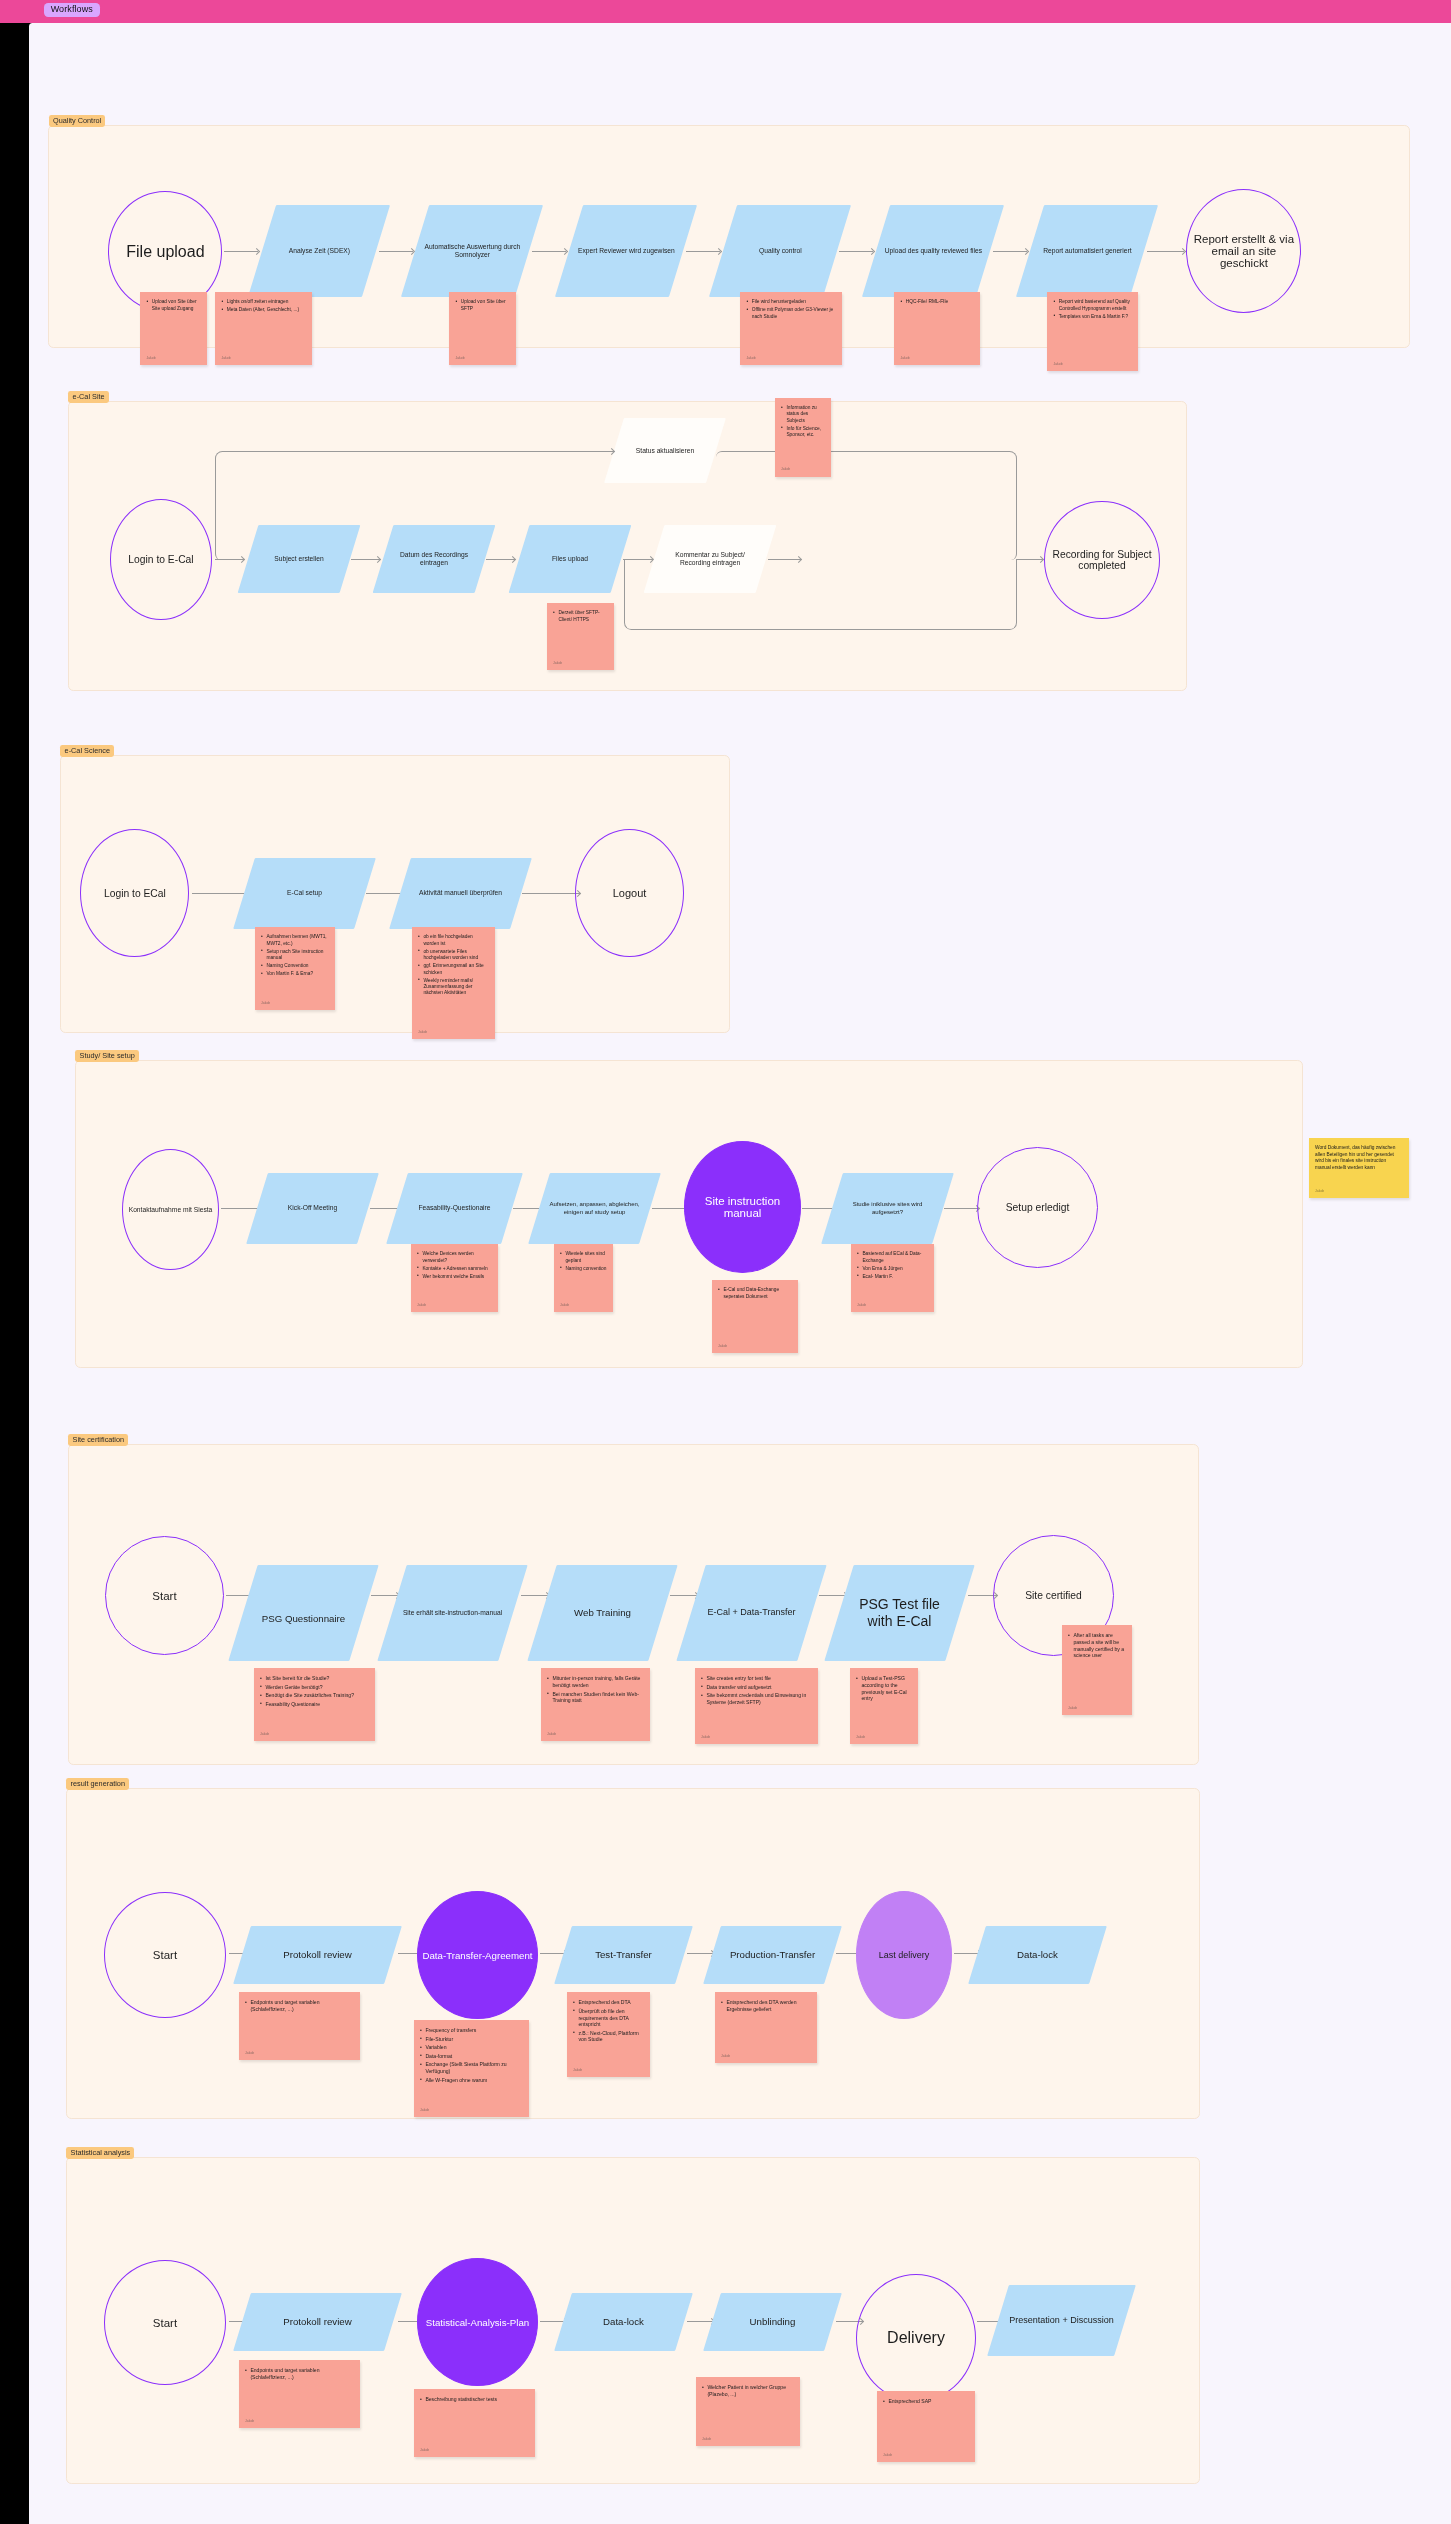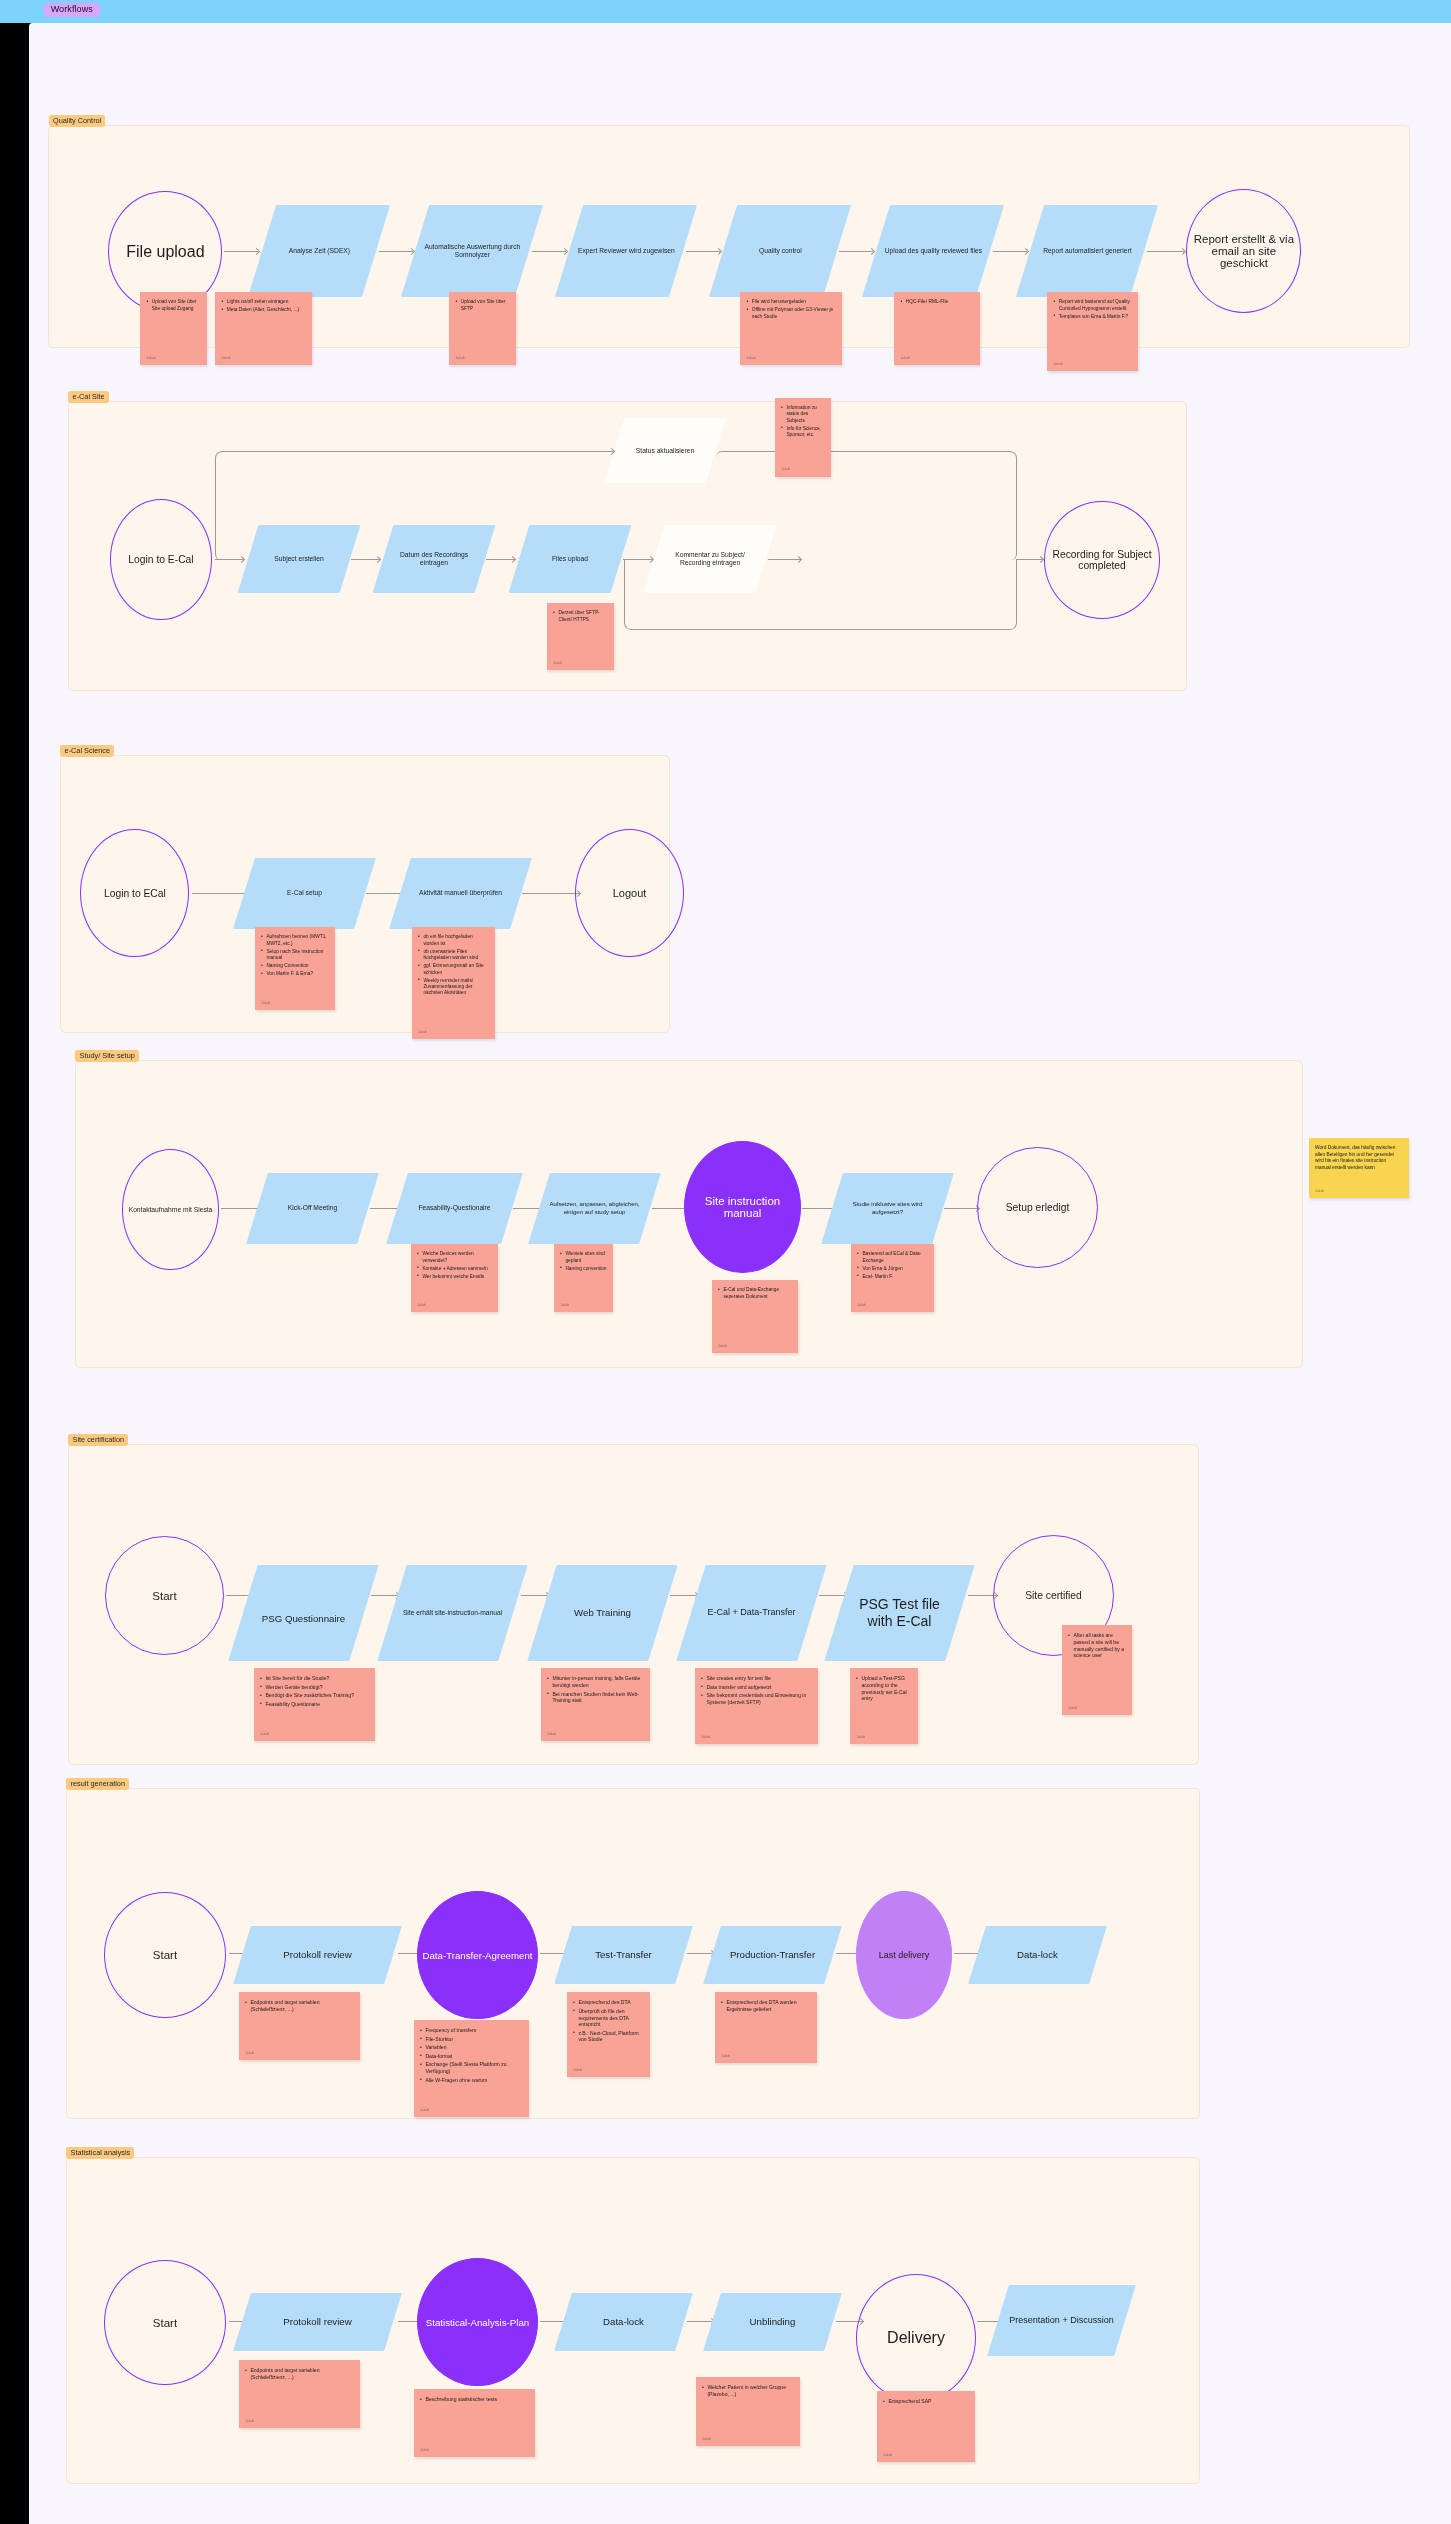--- a/index.html
+++ b/index.html
@@ -10,21 +10,21 @@
     overflow:hidden;
   }
   
   #canvas {
     position:absolute; left:29px; top:23px;
     width:1422px; height:2502px;
     background:#f8f5fd;
     border-radius:3.6px 0 0 0;
   }
   
-  #tab-bar { position:absolute; left:0; top:0; width:1451px; height:23px; background:#7dd3fc; }
+  #tab-bar { position:absolute; left:0; top:0; width:1451px; height:23px; background:#ec4899; }
   #workflows-tab {
     position:absolute; left:44px; top:3px;
     background:#d9a6ff; color:#111;
     font-size:9px; padding:2.4px 6.7px 3px 6.7px;
     border-radius:4.2px; line-height:1;
     letter-spacing:0.1px;
     white-space:nowrap;
   }
   
   .frame {
@@ -281,21 +281,21 @@
       <div class="author">Jakob</div>
     </div>
     <div class="note" style="left:478px; top:201px; width:67px; height:67px; font-size:4.8px;">
       <ul>
         <li>Derzeit über SFTP-Client/ HTTPS</li>
       </ul>
       <div class="author">Jakob</div>
     </div>
   </div>
 
-  <div class="frame" style="left:31px; top:732px; width:610px; height:278px;">
+  <div class="frame" style="left:31px; top:732px; width:670px; height:278px;">
     <div class="frame-label">e-Cal Science</div>
 
     <div class="node ellipse" style="left:19.4px; top:73px; width:109px; height:128px; font-size:10.3px;">
       <span>Login to ECal</span>
     </div>
     <div class="arrow" style="left:131px; top:137px; width:63px;"></div>
 
     <div class="para-wrap" style="left:183px; top:102px; width:121px; height:71px;">
       <div class="para"></div>
       <div class="para-text" style="font-size:6.7px;">

